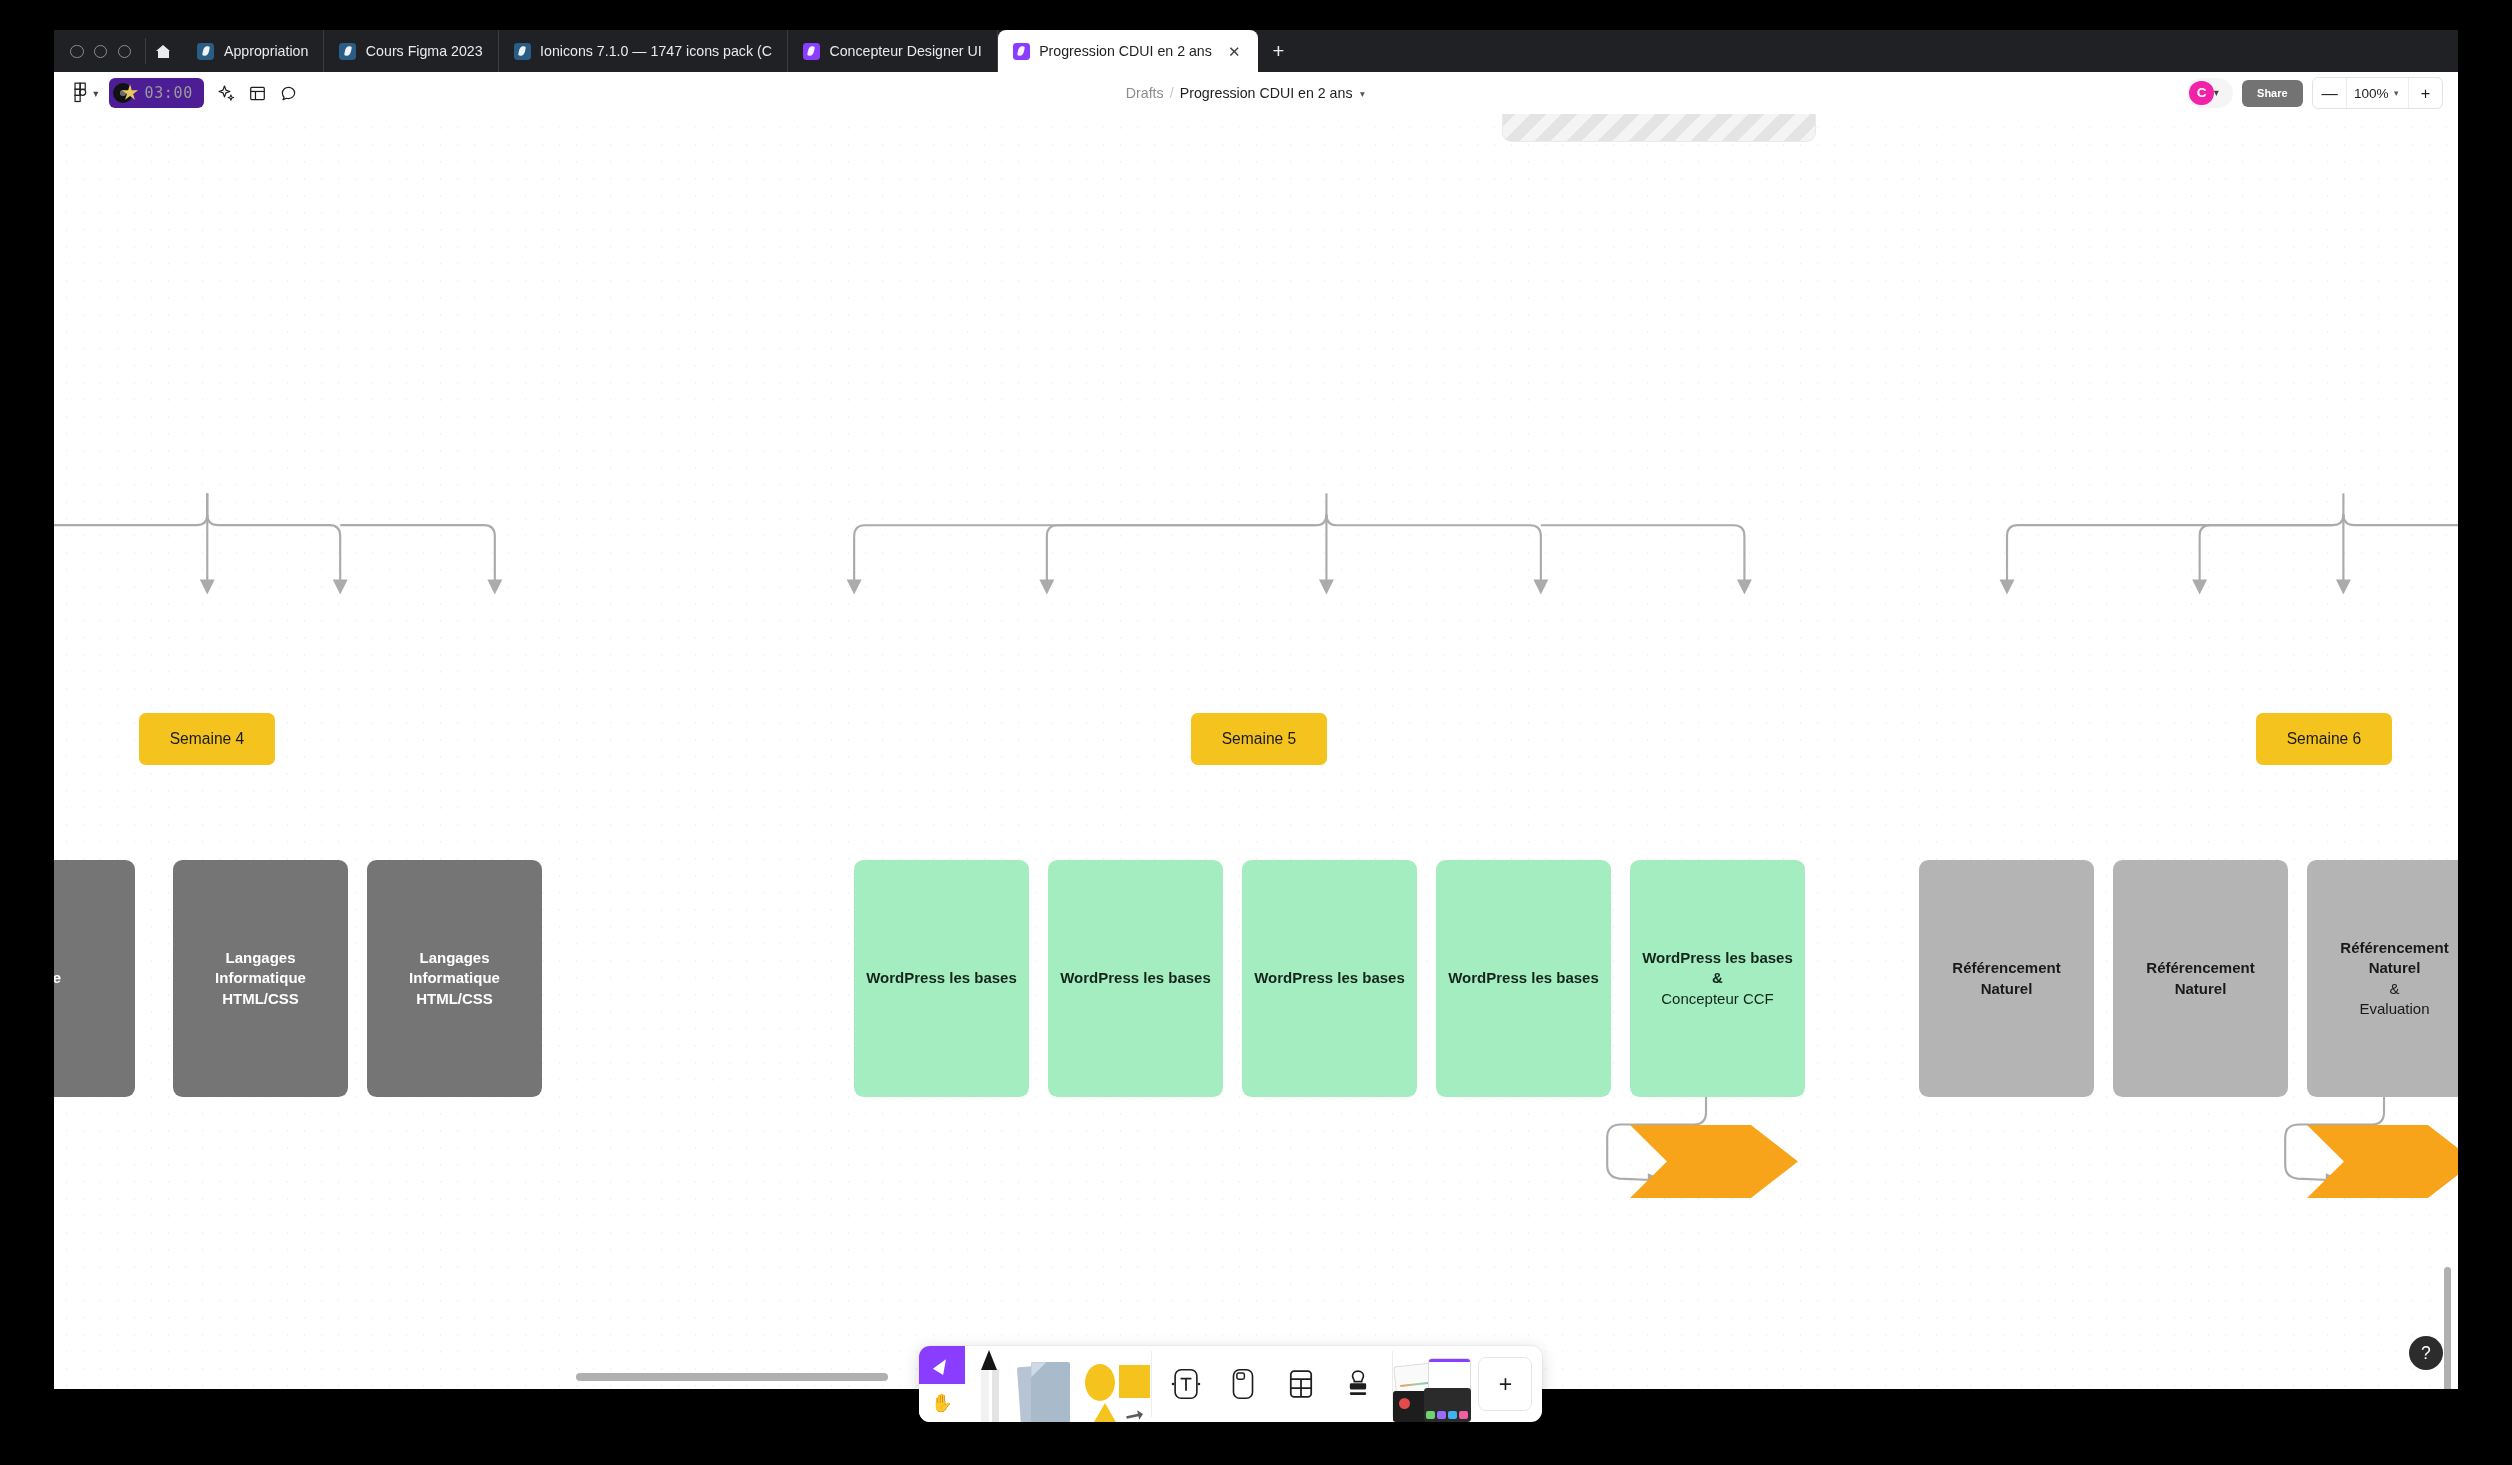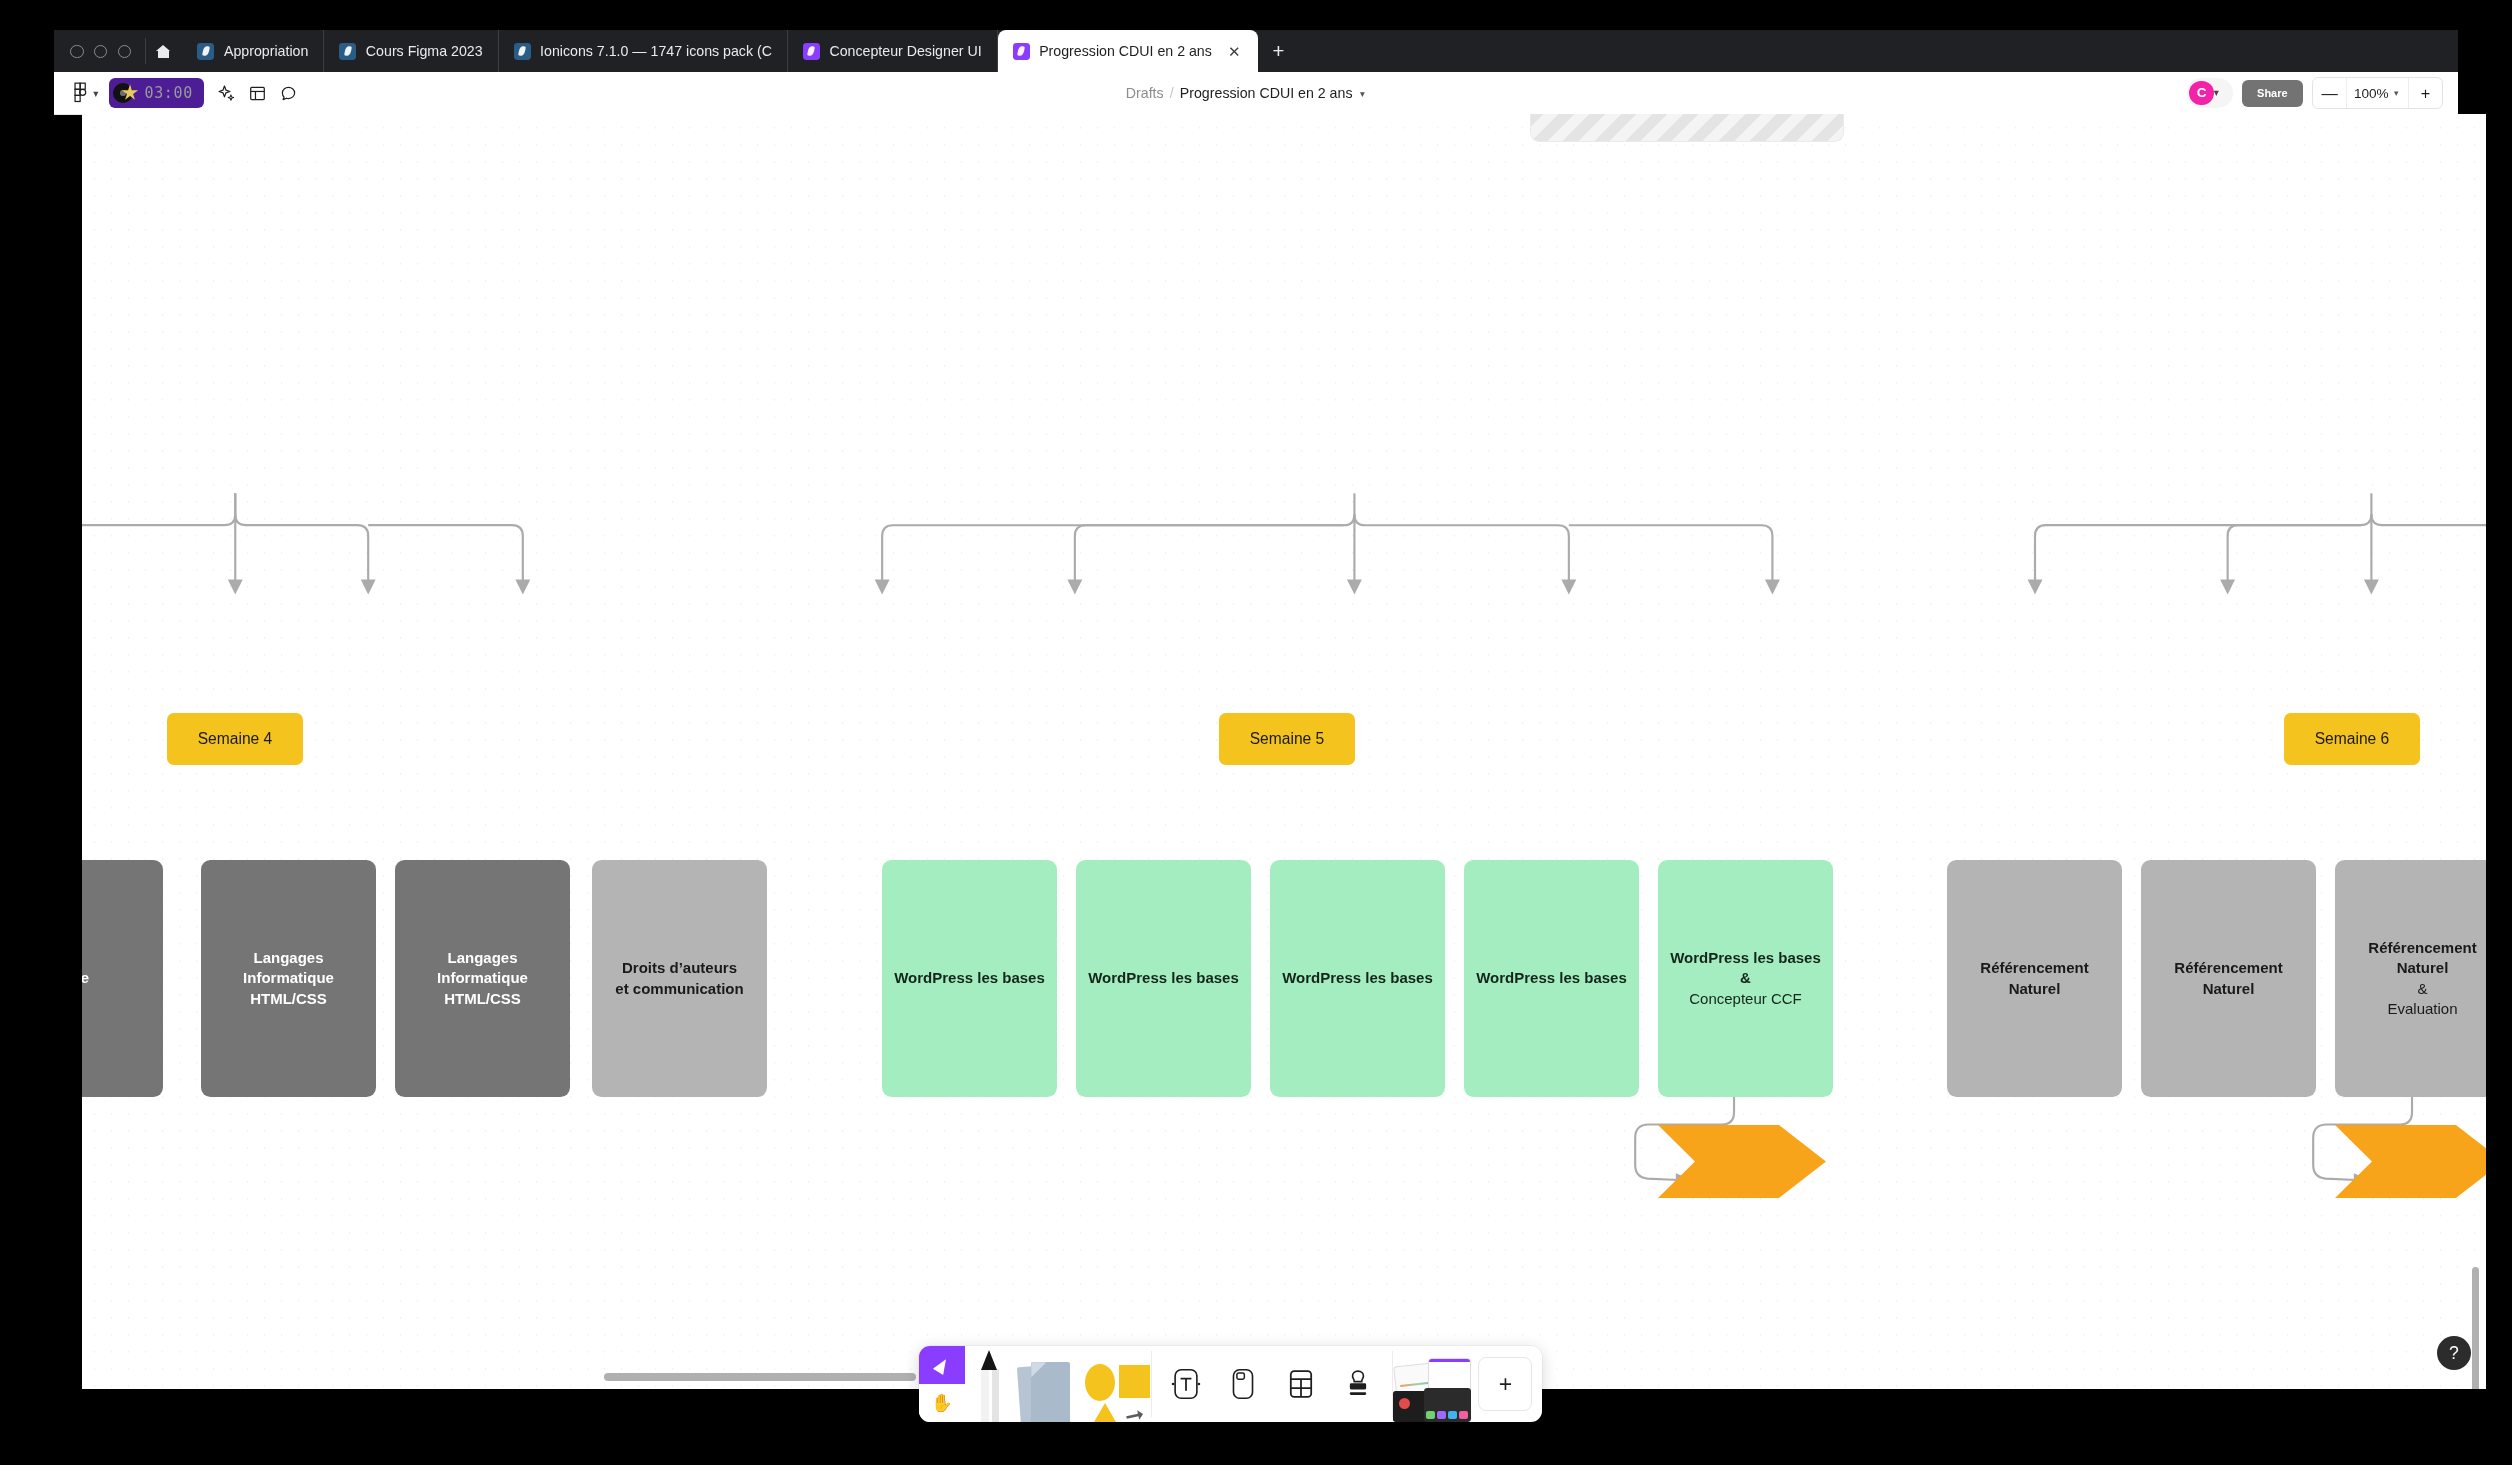--- a/index.html
+++ b/index.html
@@ -93,21 +93,20 @@
   .zval{padding:0 2.7px 0 6.8px;font-size:13.6px;color:#1e1e1e;border-left:0.7px solid #ededed;border-right:0.7px solid #ededed;gap:5.4px;}
   .zcaret{font-size:8.8px;color:#555;padding-right:6.8px;}
 
   
   .canvas{
     position:absolute;left:54px;top:114px;width:2404px;height:1275px;
     background-color:#ffffff;
     background-image:radial-gradient(#e2e2e2 0.9px, transparent 1px);
     background-size:17px 17px;background-position:4.1px 5.4px;
     overflow:hidden;
-    margin-left:28px;
   }
   .node{position:absolute;box-sizing:border-box;}
   .wk{
     border-radius:6.8px;background:#F5C31E;color:#1a1a1a;
     display:flex;align-items:center;justify-content:center;
     font-size:15.6px;width:136px;height:52px;
   }
   .card{
     border-radius:9.5px;display:flex;align-items:center;justify-content:center;
     text-align:center;padding:0 9.5px;line-height:1.35;
@@ -383,26 +382,20 @@
     </div>
 
     <div class="node card dark" style="left:313px;top:746px;width:175px;height:237px;">
       <div>
         <div class="t1">Langages</div>
         <div class="t1">Informatique</div>
         <div class="t1">HTML/CSS</div>
       </div>
     </div>
 
-    <div class="node card light" style="left:510px;top:746px;width:175px;height:237px;">
-      <div>
-        <div class="t1">Droits d’auteurs</div>
-        <div class="t1">et communication</div>
-      </div>
-    </div>
 
     <div class="node card green" style="left:800px;top:746px;width:175px;height:237px;">
       <div>
         <div class="t1">WordPress les bases</div>
       </div>
     </div>
     <div class="node card green" style="left:994px;top:746px;width:175px;height:237px;">
       <div>
         <div class="t1">WordPress les bases</div>
       </div>

